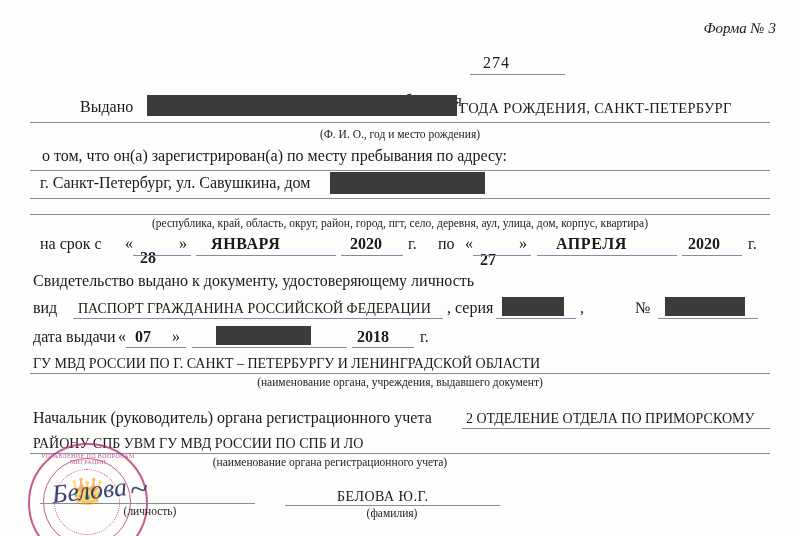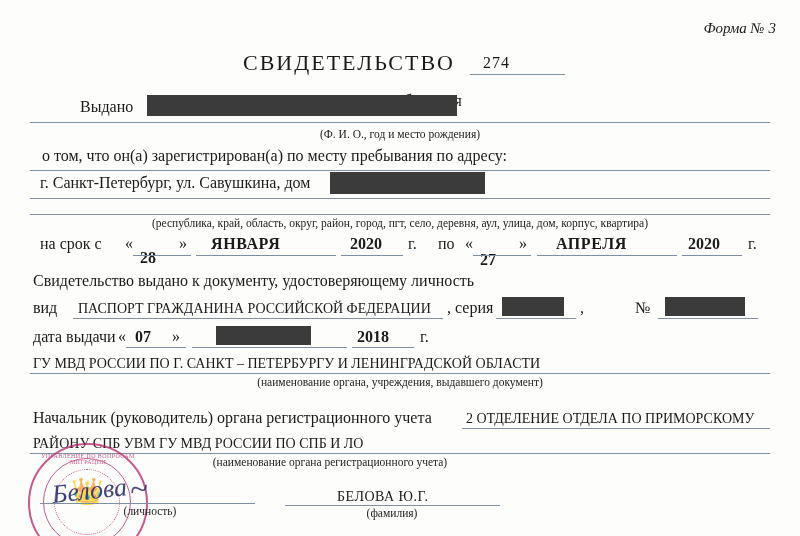--- a/index.html
+++ b/index.html
@@ -124,27 +124,27 @@
   }
   .quote { font-size: 16px; }
 </style>
 </head>
 <body>
 
 <div id="page">
 
   <div class="txt form-no" style="right:24px; top:20px;">Форма № 3</div>
 
-  <div class="txt title-main" style="left:243px; top:50px;">СВИДЕТЕЛЬСТВО</div>
   <div class="txt num-hand" style="left:483px; top:54px;">274</div>
   <div class="line" style="left:470px; top:74px; width:95px;"></div>
   <div class="txt title-sub" style="left:215px; top:77px;margin-top:15px;">о регистрации по месту пребывания</div>
 
   <div class="txt body-txt" style="left:80px; top:98px;">Выдано</div>
   <div class="redact" style="left:147px; top:95px; width:310px; height:21px;"></div>
+  <div class="txt wide-caps" style="left:460px; top:100px;">ГОДА РОЖДЕНИЯ, САНКТ-ПЕТЕРБУРГ</div>
   <div class="line" style="left:30px; top:122px; width:740px;"></div>
 
   <div class="txt caption" style="left:0; top:128px; width:800px;">(Ф. И. О., год и место рождения)</div>
 
   <div class="txt body-txt" style="left:42px; top:147px;">о том, что он(а) зарегистрирован(а) по месту пребывания по адресу:</div>
   <div class="line" style="left:30px; top:170px; width:740px;"></div>
 
   <div class="txt body-txt" style="left:40px; top:174px;">г. Санкт-Петербург, ул. Савушкина, дом</div>
   <div class="redact" style="left:330px; top:172px; width:155px; height:22px;"></div>
   <div class="line" style="left:30px; top:198px; width:740px;"></div>

